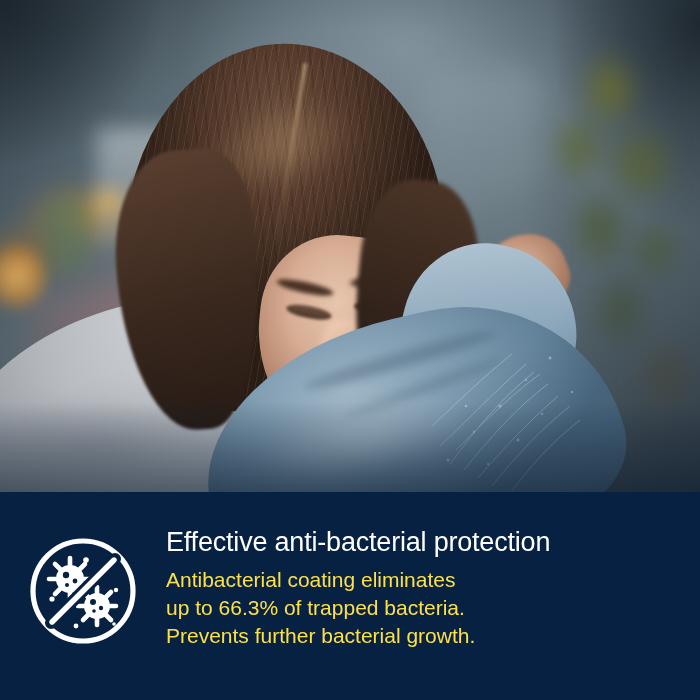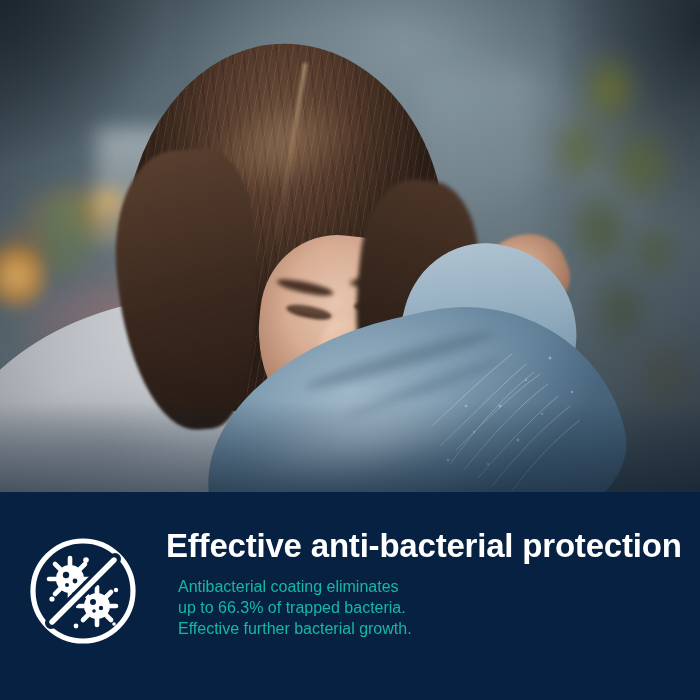--- a/index.html
+++ b/index.html
@@ -389,34 +389,34 @@
     width: 110px;
     height: 110px;
   }
   .banner-text {
     flex: 1 1 auto;
     margin-left: 28px;
     margin-top: 36px;
     color: #ffffff;
   }
   .banner-heading {
-    font-size: 33px;
-    font-weight: 700;
+    font-size: 27px;
+    font-weight: 400;
     letter-spacing: -0.2px;
     line-height: 1.08;
     color: #ffffff;
     margin: 0 0 9px 0;
     white-space: nowrap;
   }
   .banner-body {
-    font-size: 16px;
+    font-size: 21px;
     font-weight: 400;
     line-height: 1.33;
-    color: #14b8a6;
-    margin: 12px;
+    color: #fde047;
+    margin: 0;
   }
   .banner-body-line {
     display: block;
     white-space: nowrap;
   }
 </style>
 </head>
 <body>
 
 <div class="product-feature-card">
@@ -548,18 +548,18 @@
 
       <line x1="23" y1="87" x2="87" y2="23" stroke="#072142" stroke-width="12" stroke-linecap="round"></line>
       <line x1="24" y1="86" x2="86" y2="24" stroke="#ffffff" stroke-width="5.4" stroke-linecap="round"></line>
     </svg>
 
     <div class="banner-text">
       <h2 class="banner-heading">Effective anti-bacterial protection</h2>
       <p class="banner-body">
         <span class="banner-body-line">Antibacterial coating eliminates</span>
         <span class="banner-body-line">up to 66.3% of trapped bacteria.</span>
-        <span class="banner-body-line">Effective further bacterial growth.</span>
+        <span class="banner-body-line">Prevents further bacterial growth.</span>
       </p>
     </div>
   </div>
 
 </div>
 
 </body></html>

